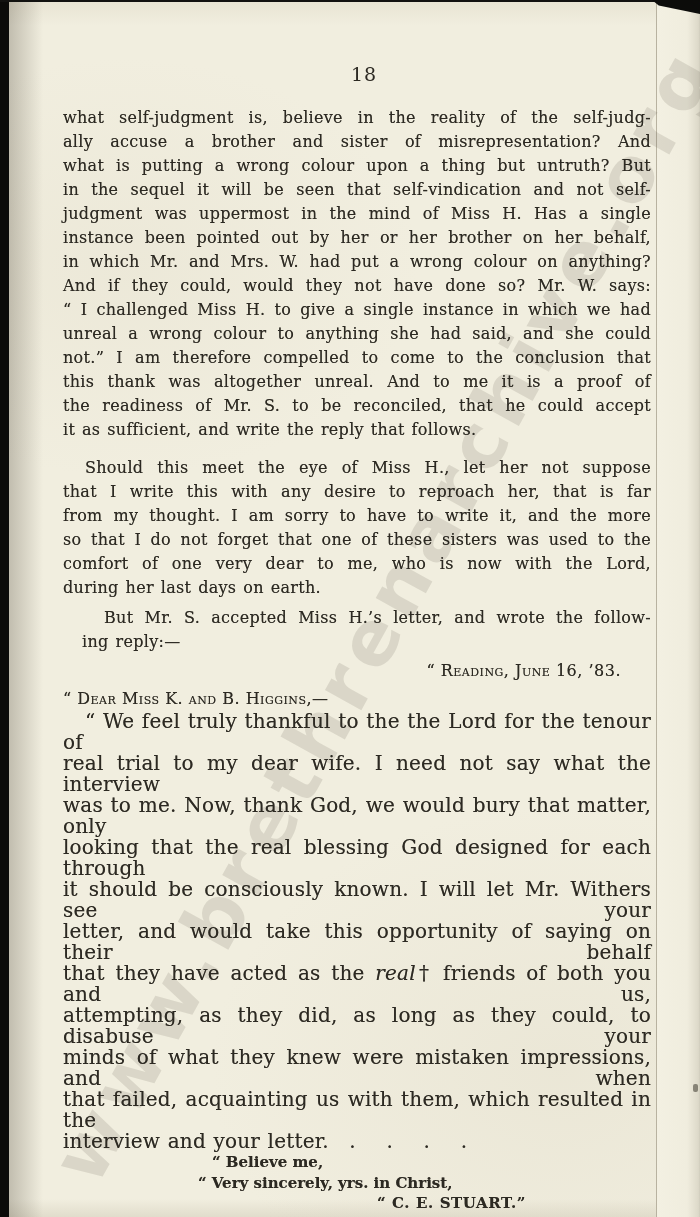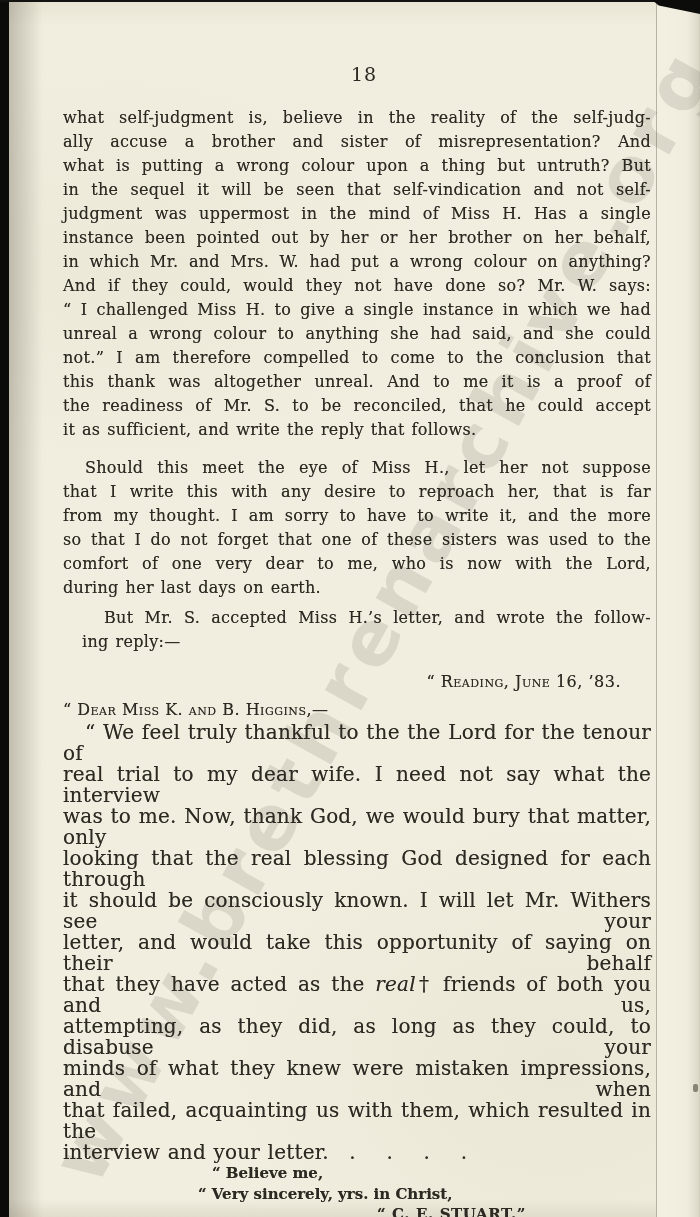--- a/index.html
+++ b/index.html
@@ -57,21 +57,21 @@
   .letter{font-size:20px;line-height:21px;letter-spacing:0.2px;word-spacing:1px;
     text-shadow:0 0 0.5px rgba(44,41,34,0.5);}
   .tline{text-align:justify;text-align-last:justify;}
   .tline.last{text-align-last:left;}
   .tline.ind{text-indent:22px;}
   .it{font-style:italic;}
 
   #para1{margin-top:20px;}
   #para2{margin-top:14px;}
   #para3{margin-top:6px;margin-left:19px;}
-  #dateline{margin-top:16px;height:24px;line-height:24px;font-size:16px;
+  #dateline{margin-top:5px;height:24px;line-height:24px;font-size:16px;
     font-variant:small-caps;text-align:right;padding-right:30px;letter-spacing:0.5px;
     text-shadow:0 0 0.5px rgba(44,41,34,0.55);}
   #salutation{margin-top:4px;height:24px;line-height:24px;font-size:16px;
     font-variant:small-caps;letter-spacing:0.5px;
     text-shadow:0 0 0.5px rgba(44,41,34,0.55);}
   #closing-block{line-height:20.5px;font-size:15px;
     text-shadow:0 0 0.5px rgba(44,41,34,0.5);font-weight:bold;}
   #closing-1{padding-left:149px;}
   #closing-2{padding-left:135px;}
   #signature{padding-left:314px;letter-spacing:0.6px;}

